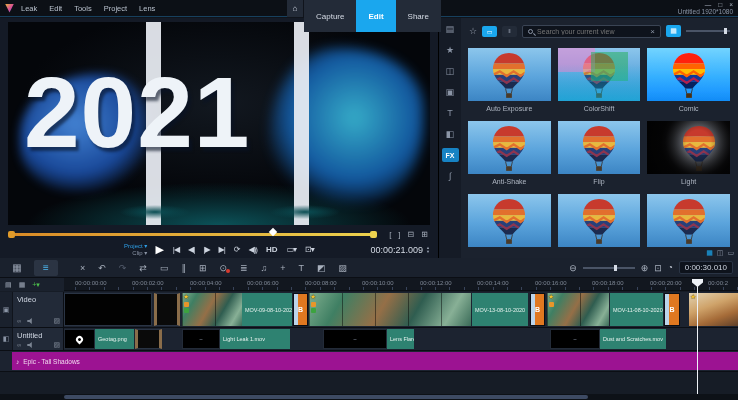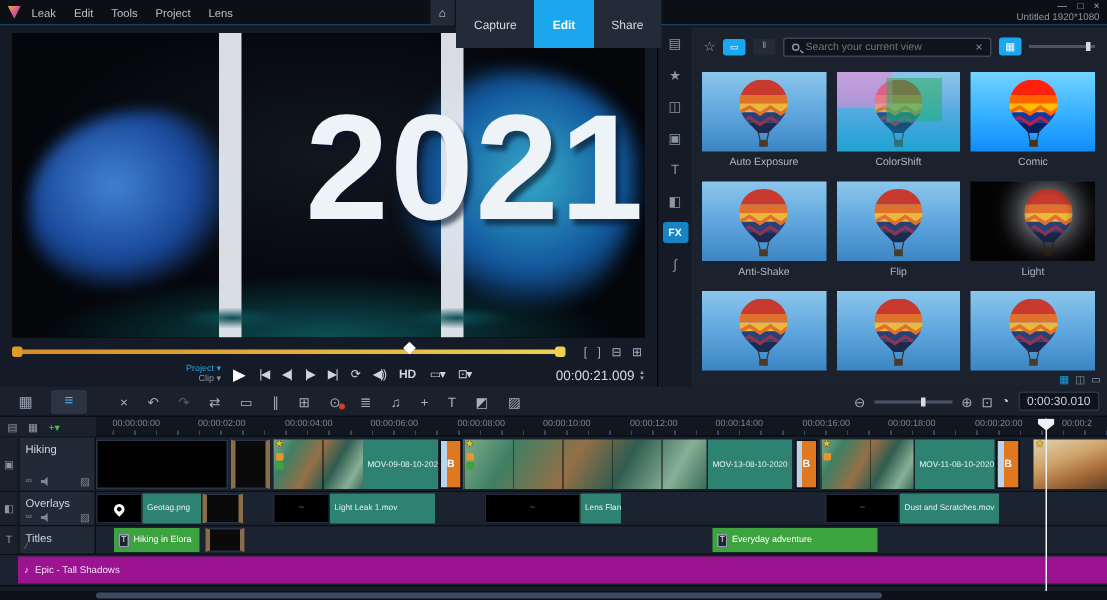--- a/index.html
+++ b/index.html
@@ -20,21 +20,21 @@
   .win-title{font-size:6.5px;color:#8b95a6;line-height:8px}
 
   
   .preview{position:absolute;top:18px;left:0;width:438px;height:240px;background:#141a26}
   .monitor{position:absolute;left:8px;top:4px;width:422px;height:203px;background:#000;overflow:hidden}
   .art{position:absolute;inset:0;background:radial-gradient(ellipse 65% 30% at 50% 100%,rgba(13,95,102,.85),transparent 70%),radial-gradient(ellipse 55% 55% at 50% 40%,#121820,#04060a 85%)}
   .fishL{position:absolute;left:12px;top:52px;width:132px;height:118px;background:radial-gradient(ellipse at 42% 42%,#4a90e8,#1b4fa8 52%,transparent 76%);border-radius:62% 38% 55% 45%/55% 45% 60% 40%;filter:blur(5px);opacity:.9}
   .fishR{position:absolute;right:6px;top:26px;width:155px;height:155px;background:radial-gradient(ellipse at 55% 45%,#3ec8e8,#1565b8 52%,transparent 78%);border-radius:45% 55% 40% 60%/60% 40% 55% 45%;filter:blur(6px);opacity:.85}
   .vbar{position:absolute;top:0;bottom:0;width:15px;background:#e9edf3;opacity:.93}
   .gshadow{position:absolute;bottom:6px;height:14px;background:radial-gradient(ellipse,#0a4d53,transparent 72%);border-radius:50%}
-  .year{position:absolute;left:0;right:0;top:40px;text-align:right;font-size:100px;font-weight:700;line-height:1;color:#eef3f8;text-shadow:3px 4px 3px rgba(8,18,38,.6);letter-spacing:1px}
+  .year{position:absolute;left:16px;right:0;top:40px;text-align:left;font-size:100px;font-weight:700;line-height:1;color:#eef3f8;text-shadow:3px 4px 3px rgba(8,18,38,.6);letter-spacing:1px}
   .trimrow{position:absolute;left:8px;top:211px;width:422px;height:10px}
   .trimbar{position:absolute;left:2px;right:54px;top:4px;height:3px;background:linear-gradient(90deg,#d98a26,#ecd24e);border-radius:2px}
   .trim-h{position:absolute;top:2px;width:7px;height:7px;border-radius:2px}
   .scrub{position:absolute;left:62%;top:0;width:6px;height:6px;background:#fff;transform:rotate(45deg)}
   .trim-icons{position:absolute;right:2px;top:1px;display:flex;gap:7px;font-size:8px;color:#a8b0bd}
   .transport{position:absolute;left:8px;top:224px;width:422px;height:15px;display:flex;align-items:center}
   .modes{margin-left:116px;font-size:6px;line-height:7px;text-align:right}
   .mode-project{color:#2e9fe6}
   .mode-clip{color:#8b95a6}
   .t-play{font-size:11px;color:#fff;margin-left:8px}
@@ -373,21 +373,21 @@
       <span class="rtick" style="left:586px">00:00:20:00</span>
       <span class="rtick" style="left:644px">00:00:2</span>
     </div>
   </div>
 
   <div class="tracks">
 
     <div class="track" style="height:36px">
       <div class="thead">
         <span class="ticon">▣</span>
-        <span class="tname">Hiking</span>
+        <span class="tname">Video</span>
         <span class="tsub">
             <span>∞</span>
             <span class="spk"></span>
             <span class="chk">▨</span>
           </span>
       </div>
       <div class="lane">
         <div class="clip blackclip" style="left:0;width:88px"></div>
         <div class="clip mini" style="left:90px;width:26px"></div>
         <div class="clip photos" style="left:118px;width:60px">
@@ -412,21 +412,21 @@
         <div class="clip trans" style="left:600px;width:16px">B</div>
         <div class="clip skater" style="left:625px;width:49px">
             <span class="star">★</span>
           </div>
       </div>
     </div>
 
     <div class="track" style="height:23px">
       <div class="thead">
         <span class="ticon">◧</span>
-        <span class="tname">Overlays</span>
+        <span class="tname">Untitled</span>
         <span class="tsub" style="bottom:1px">
             <span>∞</span>
             <span class="spk"></span>
             <span class="chk">▨</span>
           </span>
       </div>
       <div class="lane">
         <div class="clip pinthumb" style="left:0;width:31px">
             <span class="pin"></span>
           </div>
@@ -434,40 +434,20 @@
         <div class="clip mini" style="left:71px;width:27px"></div>
         <div class="clip fxthumb" style="left:118px;width:38px">~</div>
         <div class="clip tealtag" style="left:156px;width:70px">Light Leak 1.mov</div>
         <div class="clip fxthumb" style="left:259px;width:64px">~</div>
         <div class="clip tealtag" style="left:323px;width:27px">Lens Flare 2.mov</div>
         <div class="clip fxthumb" style="left:486px;width:50px">~</div>
         <div class="clip tealtag" style="left:536px;width:66px">Dust and Scratches.mov</div>
       </div>
     </div>
 
-    <div class="track" style="height:19px">
-      <div class="thead">
-        <span class="ticon">T</span>
-        <span class="tname">Titles</span>
-        <span class="tsub" style="bottom:1px">
-            <span>∕</span>
-          </span>
-      </div>
-      <div class="lane">
-        <div class="clip greenclip" style="left:12px;width:57px">
-            <span class="tbadge">T</span>
-            <span>Hiking in Elora</span>
-          </div>
-        <div class="clip mini" style="left:73px;width:26px"></div>
-        <div class="clip greenclip" style="left:411px;width:110px">
-            <span class="tbadge">T</span>
-            <span>Everyday adventure</span>
-          </div>
-      </div>
-    </div>
 
     <div class="track" style="height:21px">
       <div class="lane">
         <div class="clip musicclip" style="left:12px;right:0">
             <span>♪</span>
             <span>Epic - Tall Shadows</span>
           </div>
       </div>
     </div>
 

